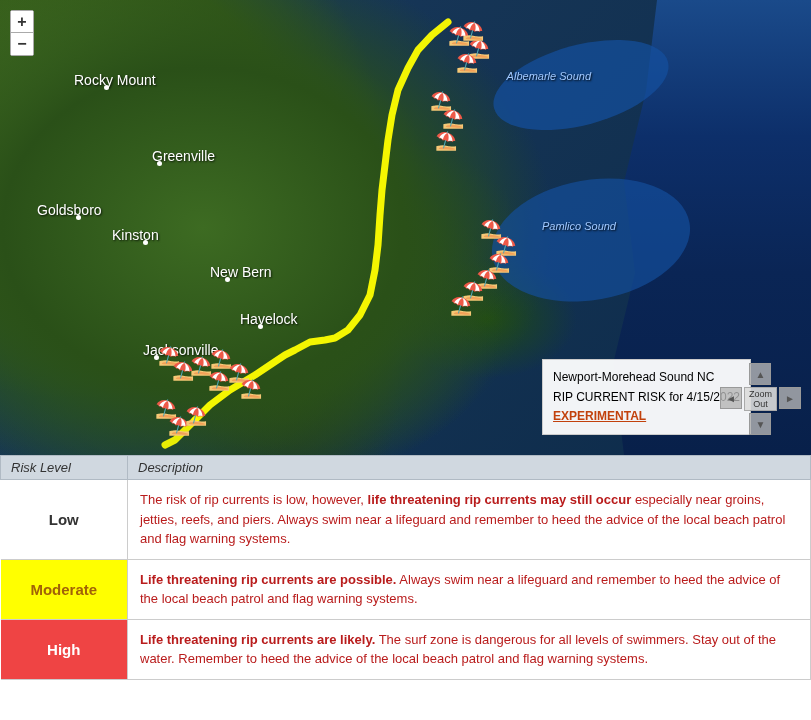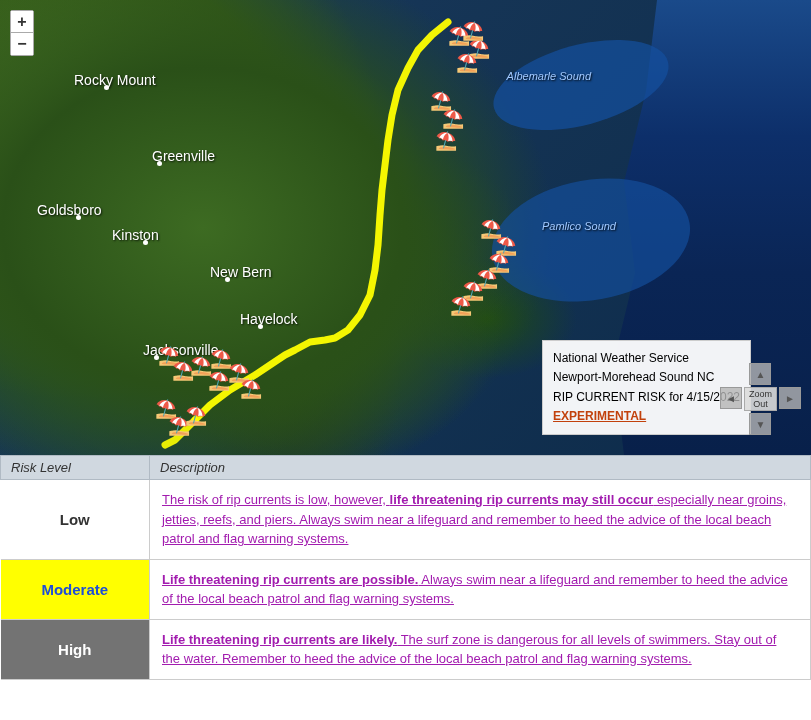--- a/index.html
+++ b/index.html
@@ -221,52 +221,51 @@
       font-weight: normal;
       color: #333;
       border: 1px solid #b0bac4;
     }
 
     #legend-table tbody tr {
       border-bottom: 1px solid #ccc;
     }
 
     .risk-cell {
-      width: 149px;
+      width: 127px;
       padding: 10px 10px;
       font-weight: bold;
       text-align: center;
       vertical-align: middle;
       border-right: 1px solid #ccc;
       font-size: 15px;
     }
 
     .risk-cell.low {
       background: white;
       color: #333;
     }
 
     .risk-cell.moderate {
       background: #ffff00;
-      color: #1d4ed8;
+      color: #a16207;
     }
 
     .risk-cell.high {
-      background: #737373;
+      background: #ef4444;
       color: white;
       margin-left: 8px;
     }
 
     .desc-cell {
       padding: 10px 12px;
-      color: #a21caf;
+      color: #b91c1c;
       line-height: 1.5;
       vertical-align: middle;
       border: 1px solid #ccc;
-      text-decoration: underline;
     }
 
     .desc-cell .highlight {
       font-weight: bold;
     }
   </style>
 </head>
 <body>
 
 <div id="map-container">
@@ -334,21 +333,20 @@
   <div class="umbrella" style="top:370px; left:208px;">⛱️</div>
   <div class="umbrella" style="top:348px; left:210px;">⛱️</div>
   <div class="umbrella" style="top:362px; left:228px;">⛱️</div>
   <div class="umbrella" style="top:378px; left:240px;">⛱️</div>
 
   <div class="umbrella" style="top:398px; left:155px;">⛱️</div>
   <div class="umbrella" style="top:415px; left:168px;">⛱️</div>
   <div class="umbrella" style="top:405px; left:185px;">⛱️</div>
 
   <div id="info-popup">
-    <div>National Weather Service</div>
     <div>Newport-Morehead Sound NC</div>
     <div>RIP CURRENT RISK for 4/15/2022</div>
     <div class="experimental">EXPERIMENTAL</div>
   </div>
 
   <div id="zoom-out-panel">
     <div class="zoom-arrow">▲</div>
     <div style="display:flex; gap:2px;">
       <div class="zoom-arrow">◄</div>
       <div class="zoom-out-label">Zoom<br>Out</div>

